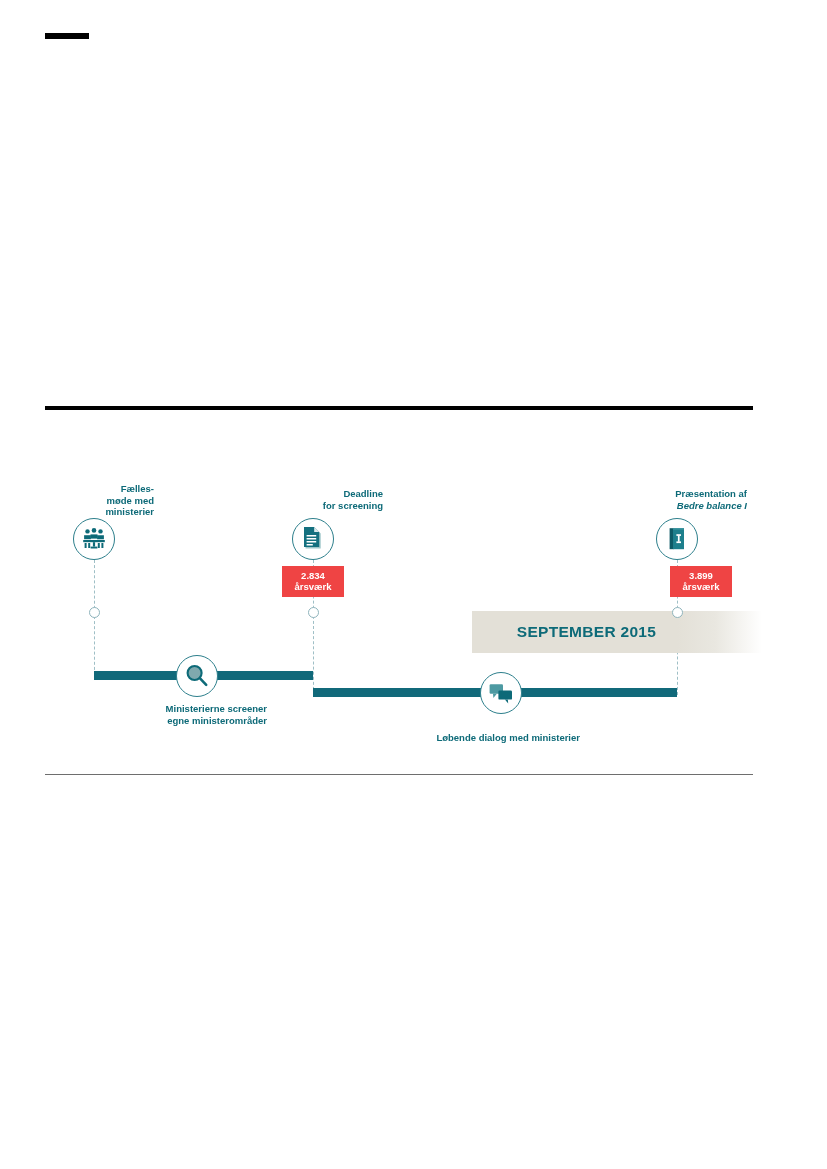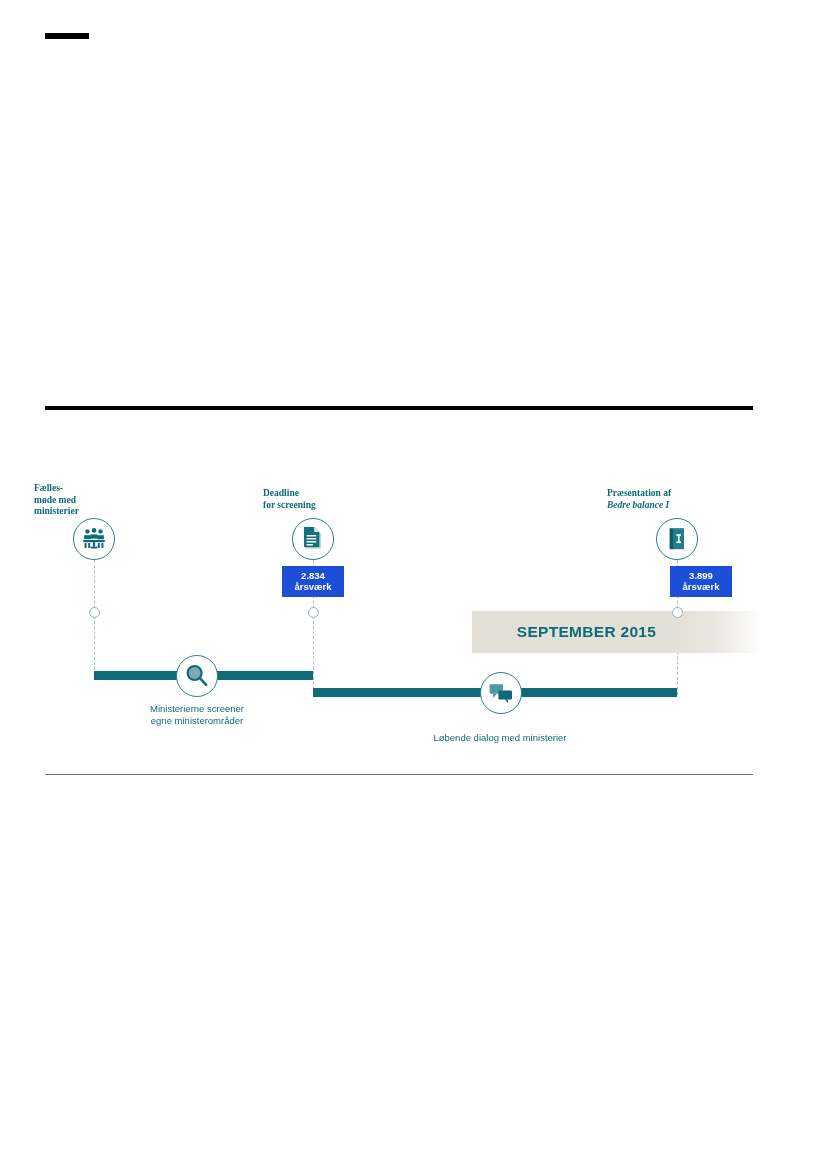--- a/index.html
+++ b/index.html
@@ -99,34 +99,33 @@
     box-sizing: border-box;
     display: flex;
     align-items: center;
     justify-content: center;
   }
   .ms-icon svg { display: block; }
 
   
   .ms-caption {
     position: absolute;
-    text-align: left;
+    text-align: right;
     font-size: 9.5px;
     font-weight: bold;
     line-height: 11.5px;
     color: #0d6a78;
     white-space: nowrap;
-    font-family: Liberation Serif, serif;
   }
   .ms-caption .ital { font-style: italic; }
 
   
   .badge {
     position: absolute;
-    background: #1d4ed8;
+    background: #ef4444;
     color: #ffffff;
     text-align: center;
     font-size: 9.5px;
     font-weight: bold;
     line-height: 11px;
     padding: 4px 7px 5px 7px;
     box-sizing: border-box;
     white-space: nowrap;
   }
 
@@ -154,23 +153,23 @@
     border-radius: 50%;
     border: 1.4px solid #2d7f8c;
     background: #ffffff;
     box-sizing: border-box;
     display: flex;
     align-items: center;
     justify-content: center;
   }
   .act-caption {
     position: absolute;
-    text-align: center;
+    text-align: right;
     font-size: 9.5px;
-    font-weight: normal;
+    font-weight: bold;
     line-height: 12px;
     color: #0d6a78;
     white-space: nowrap;
   }
 </style>
 </head>
 <body>
 
 <div class="top-dash"></div>
 <div class="rule-thick"></div>

